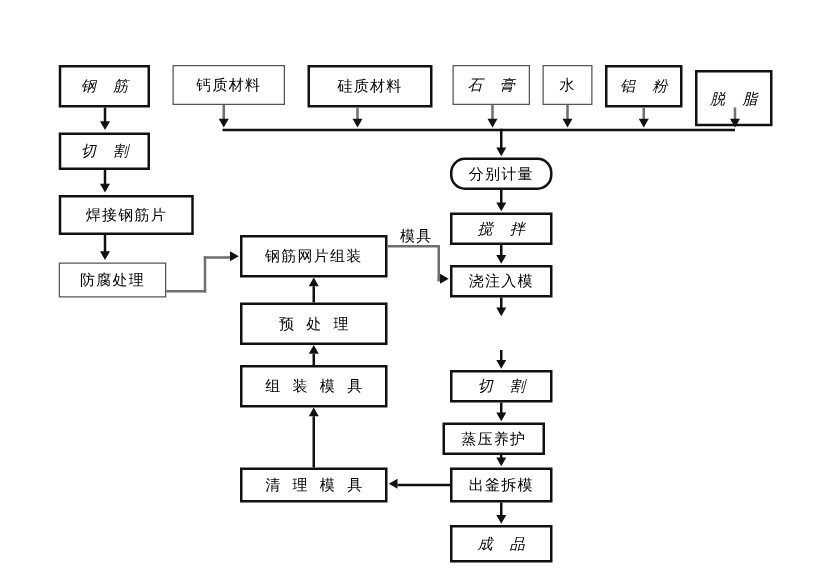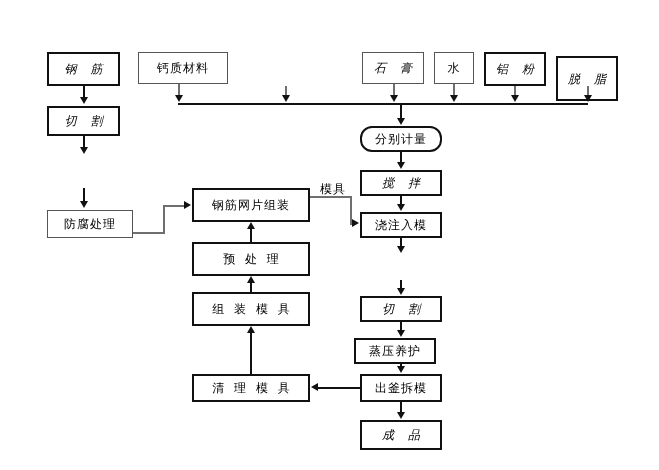--- a/index.html
+++ b/index.html
@@ -86,31 +86,33 @@
 </style>
 </head>
 <body>
 
 <div id="canvas">
 
   <div class="node wide-sp" style="left:47px; top:52px; width:73px; height:34px;">钢  筋</div>
 
   <div class="node thin" style="left:138px; top:52px; width:90px; height:32px;">钙质材料</div>
 
+  <div class="node" style="left:246px; top:52px; width:100px; height:34px;">硅质材料</div>
 
   <div class="node thin wide-sp" style="left:362px; top:52px; width:62px; height:32px;">石  膏</div>
 
   <div class="node thin" style="left:434px; top:52px; width:40px; height:32px;">水</div>
 
   <div class="node wide-sp" style="left:484px; top:52px; width:62px; height:34px;">铝  粉</div>
 
   <div class="node wide-sp" style="left:556px; top:56px; width:62px; height:45px;">脱  脂</div>
 
   <div class="node wide-sp" style="left:47px; top:106px; width:73px; height:30px;">切  割</div>
 
+  <div class="node" style="left:47px; top:156px; width:108px; height:32px;">焊接钢筋片</div>
 
   <div class="node" style="left:192px; top:188px; width:118px; height:34px;">钢筋网片组装</div>
 
   <div class="node thin" style="left:47px; top:210px; width:86px; height:28px;">防腐处理</div>
 
   <div class="node mid-sp" style="left:192px; top:292px; width:118px; height:34px;">组  装  模  具</div>
 
   <div class="node mid-sp" style="left:192px; top:242px; width:118px; height:34px;">预  处  理</div>
 
   <div class="node mid-sp" style="left:192px; top:374px; width:118px; height:28px;text-align:center;">清  理  模  具</div>

